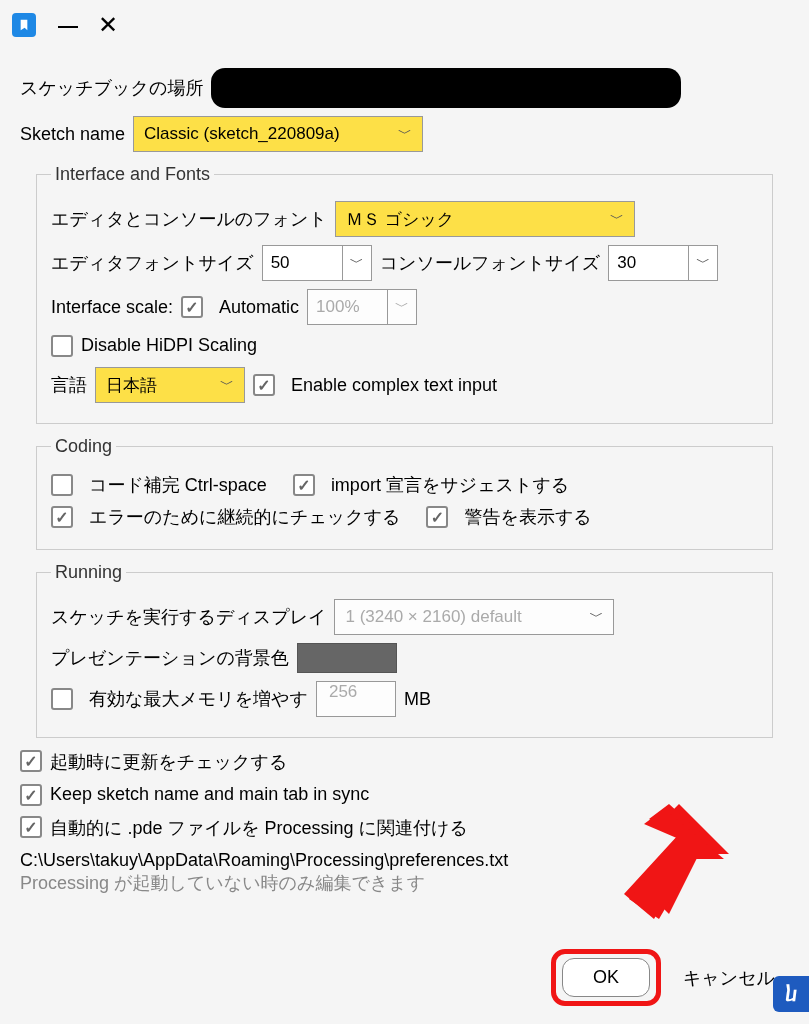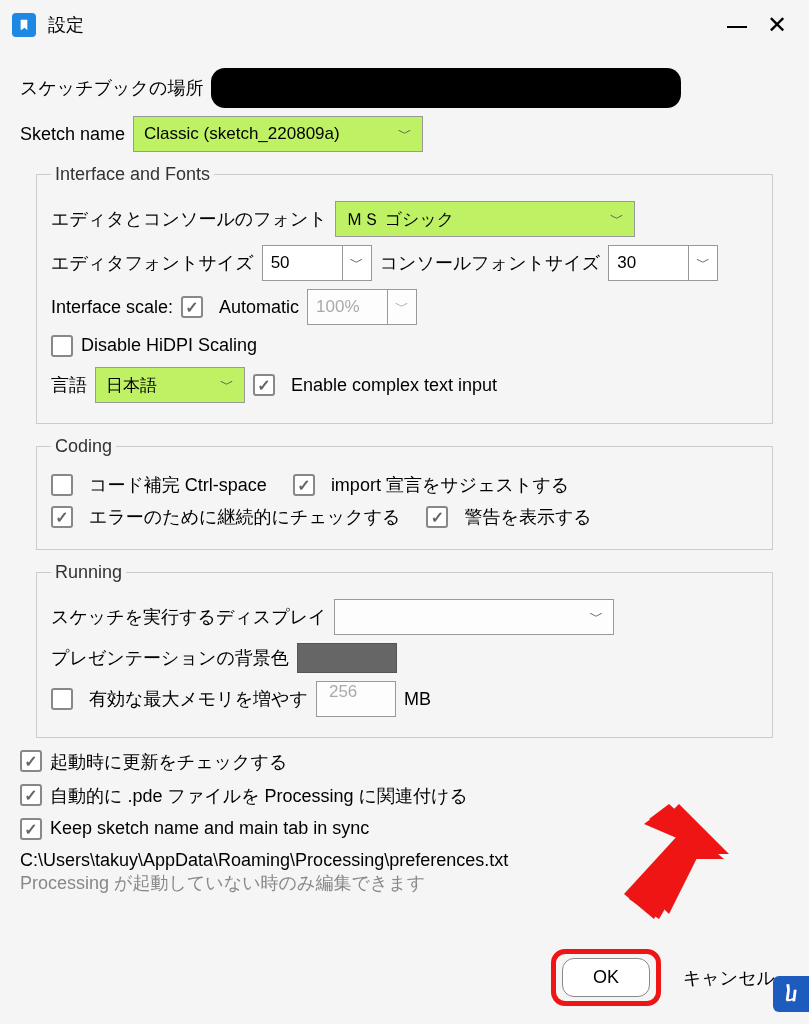--- a/index.html
+++ b/index.html
@@ -30,21 +30,21 @@
 .win-btn { width: 40px; text-align: center; font-size: 20px; cursor: pointer; }
 .win-btn.min { font-weight: bold; }
 .win-btn.close { font-size: 24px; }
 .content { padding: 10px 20px 0 20px; }
 .row { display: flex; align-items: center; margin: 8px 0; gap: 8px; flex-wrap: wrap; }
 .label { font-size: 18px; }
 .blackbox {
   background: #000; border-radius: 14px; height: 40px; flex: 1; max-width: 470px;
 }
 .select-box {
-  background: #bef264; border: 1px solid #999; height: 36px;
+  background: #fde047; border: 1px solid #999; height: 36px;
   display: flex; align-items: center; padding: 0 10px; position: relative;
 }
 .select-box .chev { margin-left: auto; font-size: 14px; color: #555; }
 .input-box {
   background: #fff; border: 1px solid #999; height: 36px;
   padding: 0 12px; display: flex; align-items: flex-start;
 }
 .spinner {
   display: flex; height: 36px;
 }
@@ -105,21 +105,20 @@
 </style>
 </head>
 <body>
 
 <div class="titlebar">
   <div class="app-icon">
     <svg viewBox="0 0 24 24">
         <path fill="#fff" d="M7 4v16l6-4 4 4V4z"></path>
       </svg>
   </div>
-  <div class="title-text">設定</div>
   <div class="win-btn min">—</div>
   <div class="win-btn close">✕</div>
 </div>
 
 <div class="content">
 
   <div class="row">
     <span class="label">スケッチブックの場所</span>
     <div class="blackbox"></div>
   </div>
@@ -198,20 +197,21 @@
       <span class="checkbox checked"></span>
       <span class="label">警告を表示する</span>
     </div>
   </fieldset>
 
   <fieldset>
     <legend>Running</legend>
     <div class="row">
       <span class="label">スケッチを実行するディスプレイ</span>
       <div class="select-box disabled" style="width:280px">
+        <span>1 (3240 × 2160) default</span>
         <span class="chev">﹀</span>
       </div>
     </div>
     <div class="row">
       <span class="label">プレゼンテーションの背景色</span>
       <div class="colorswatch"></div>
     </div>
     <div class="row">
       <span class="checkbox"></span>
       <span class="label">有効な最大メモリを増やす</span>
@@ -221,25 +221,25 @@
       <span class="label">MB</span>
     </div>
   </fieldset>
 
   <div class="cbrow">
     <span class="checkbox checked"></span>
     <span class="label">起動時に更新をチェックする</span>
   </div>
   <div class="cbrow">
     <span class="checkbox checked"></span>
-    <span class="label">自動的に .pde ファイルを Processing に関連付ける</span>
+    <span class="label">Keep sketch name and main tab in sync</span>
   </div>
   <div class="cbrow">
     <span class="checkbox checked"></span>
-    <span class="label">Keep sketch name and main tab in sync</span>
+    <span class="label">自動的に .pde ファイルを Processing に関連付ける</span>
   </div>
 
   <div class="path-text">C:\Users\takuy\AppData\Roaming\Processing\preferences.txt</div>
   <div class="grey-text">Processing が起動していない時のみ編集できます</div>
 
 </div>
 
 <div class="arrow-annot">
   <svg viewBox="0 0 120 120">
     <polygon fill="#f01515" points="70,0 120,50 90,50 60,110 30,80 70,35 50,20"></polygon>

